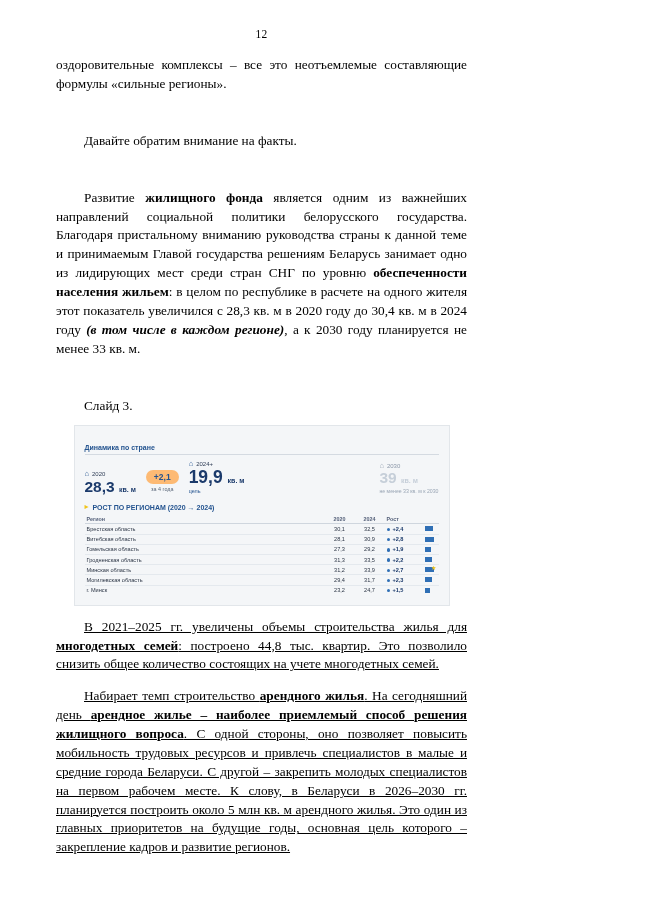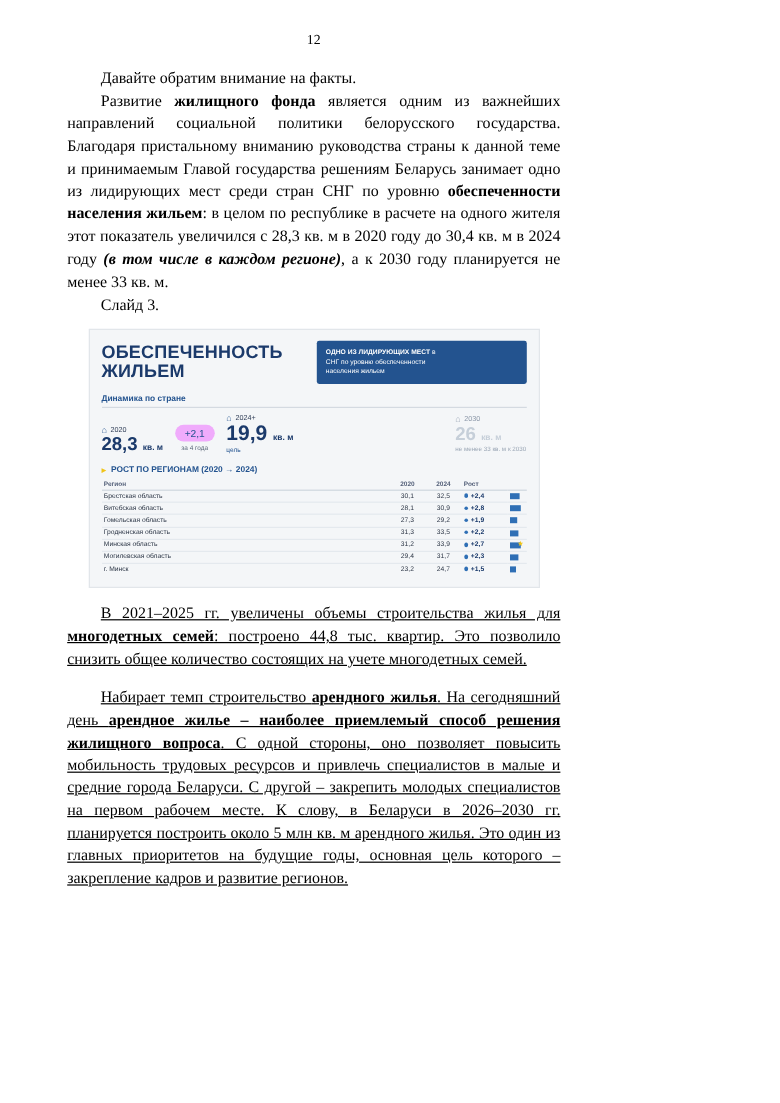--- a/index.html
+++ b/index.html
@@ -31,20 +31,21 @@
   }
   p.body {
     font-size: 13.3px;
     line-height: 1.42;
     text-align: justify;
     margin: 0 0 0 0;
     text-justify: inter-word;
   }
   p.indent {
     text-indent: 28px;
+    margin-top: 38px;
   }
   .b { font-weight: bold; }
   .i { font-style: italic; }
 
   
   .figure {
     margin: 10px auto 12px auto;
     width: 376px;
   }
   .slide {
@@ -122,23 +123,23 @@
     white-space: nowrap;
   }
   .val .unit { font-size: 7px; font-weight: bold; }
   .val.big { font-size: 17.5px; }
   .val.ghost { color: #c6cfd9; }
   .plus-col {
     text-align: center;
     padding: 0 4px 2px 4px;
   }
   .plus-pill {
-    background: #f0abfc;
-    color: #23538f;
-    font-weight: normal;
+    background: #fdba74;
+    color: #23538f;
+    font-weight: bold;
     font-size: 8.5px;
     border-radius: 9px;
     padding: 2px 8px;
     display: inline-block;
   }
   .plus-sub {
     font-size: 5.4px;
     color: #5a6779;
     margin-top: 2px;
   }
@@ -221,41 +222,31 @@
   .after-fig p.body { margin-top: 0; text-decoration: underline; }
   .gap-m { height: 13px; }
 </style>
 </head>
 <body>
 
 <div class="page">
 
   <div class="page-number">12</div>
 
+  <p class="body"><span>оздоровительные комплексы – все это неотъемлемые составляющие формулы «сильные регионы».</span></p>
 
   <p class="body indent"><span>Давайте обратим внимание на факты.</span></p>
 
   <p class="body indent"><span>Развитие </span><span class="b">жилищного фонда</span><span> является одним из важнейших направлений социальной политики белорусского государства. Благодаря пристальному вниманию руководства страны к данной теме и принимаемым Главой государства решениям Беларусь занимает одно из лидирующих мест среди стран СНГ по уровню </span><span class="b">обеспеченности населения жильем</span><span>: в целом по республике в расчете на одного жителя этот показатель увеличился с 28,3 кв. м в 2020 году до 30,4 кв. м в 2024 году </span><span class="i b">(в том числе в каждом регионе)</span><span>, а к 2030 году планируется не менее 33 кв. м.</span></p>
 
   <p class="body indent"><span>Слайд 3.</span></p>
 
   <div class="figure">
     <div class="slide">
 
-      <div class="slide-top">
-        <div class="slide-title">
-          <div>ОБЕСПЕЧЕННОСТЬ</div>
-          <div>ЖИЛЬЕМ</div>
-        </div>
-        <div class="slide-badge">
-          <span class="hl">ОДНО ИЗ ЛИДИРУЮЩИХ МЕСТ</span><span> в</span><br>
-          <span>СНГ по уровню обеспеченности</span><br>
-          <span>населения жильем</span>
-        </div>
-      </div>
 
       <div class="dyn-label">Динамика по стране</div>
       <div class="dyn-rule"></div>
 
       <div class="dyn-row">
 
         <div class="dyn-col">
           <div class="yr">
             <span class="house">⌂</span>
             <span>2020</span>
@@ -277,21 +268,21 @@
           <div class="goal">цель</div>
         </div>
 
         <div class="spacer-flex"></div>
 
         <div class="dyn-col">
           <div class="yr future">
             <span class="house">⌂</span>
             <span>2030</span>
           </div>
-          <div class="val ghost"><span>26</span> <span class="unit">кв. м</span></div>
+          <div class="val ghost"><span>39</span> <span class="unit">кв. м</span></div>
           <div class="ghost-note">не менее 33 кв. м к 2030</div>
         </div>
 
       </div>
 
       <div class="reg-head">
         <span class="chev">▸</span>
         <span class="txt">РОСТ ПО РЕГИОНАМ (2020 → 2024)</span>
       </div>
 

